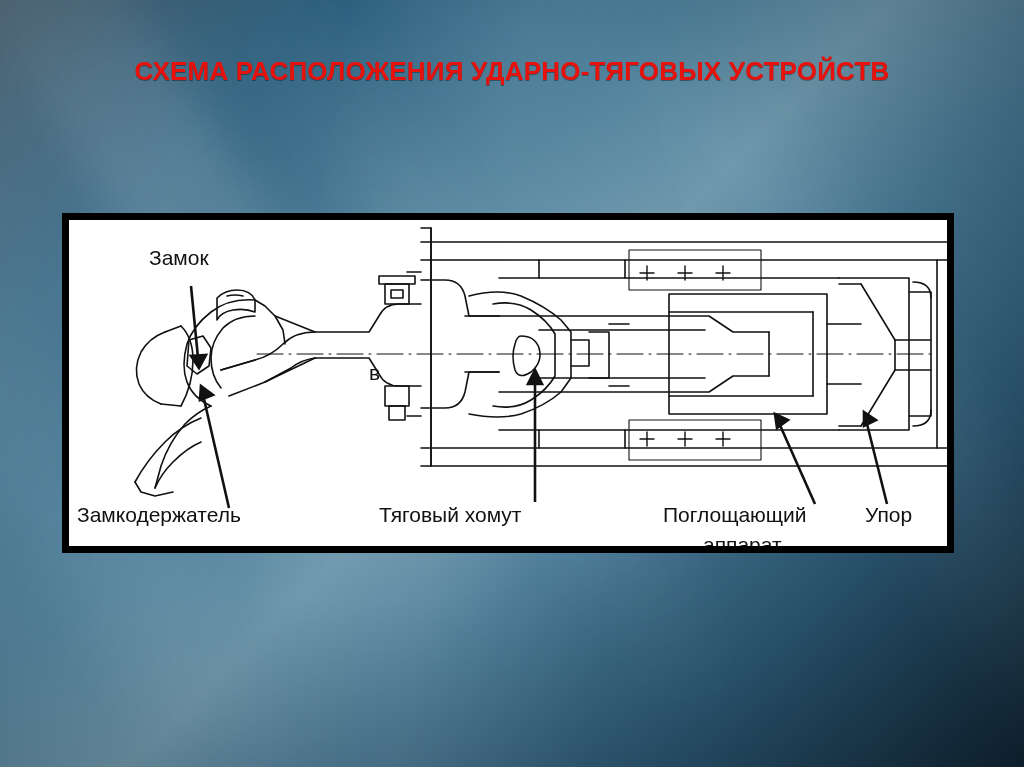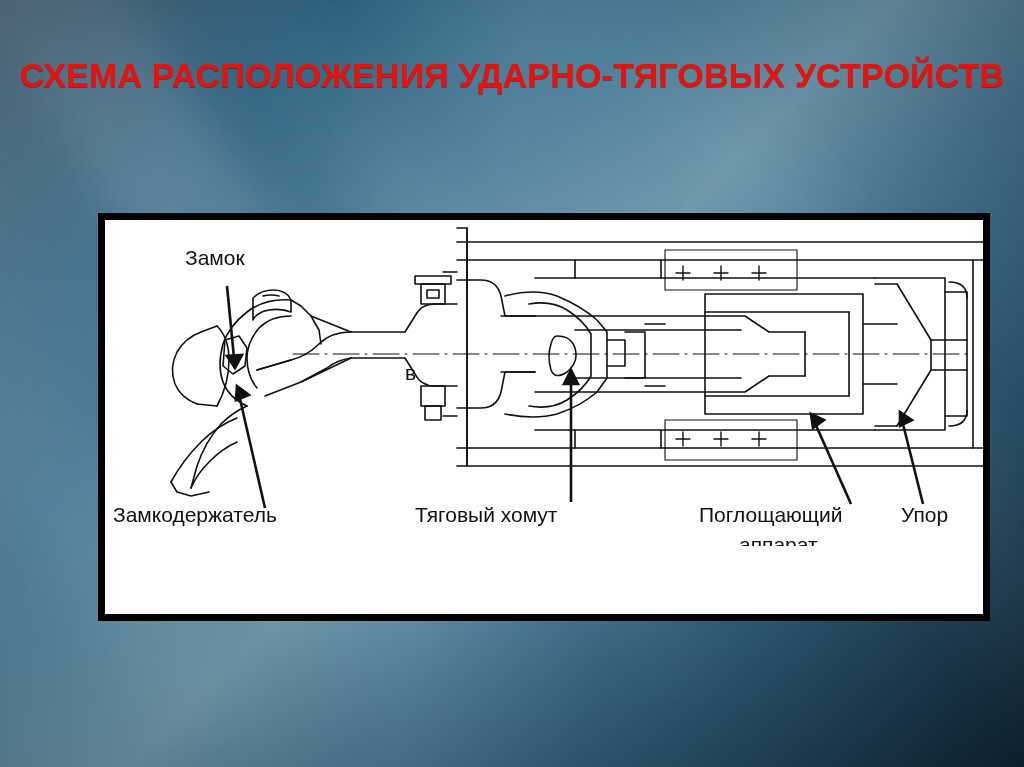--- a/index.html
+++ b/index.html
@@ -35,37 +35,36 @@
     pointer-events:none;
   }
 
   #title {
     position: absolute;
     left: 0;
     right: 0;
     top: 56px;
     text-align: center;
     color: #e8120c;
-    font-size: 34px;
+    font-size: 26px;
     font-weight: bold;
     letter-spacing: 0.2px;
     text-shadow: 0 1px 0 rgba(0,0,0,0.35);
     white-space: nowrap;
   }
 
   #figure {
     position: absolute;
     left: 62px;
     top: 213px;
     width: 892px;
-    height: 408px;
+    height: 340px;
     background: #ffffff;
     border: 7px solid #000000;
     box-sizing: border-box;
-    margin-left: 36px;
   }
   #figure svg { display: block; }
 
   .lbl {
     font-family: "Liberation Sans", sans-serif;
     font-size: 21px;
     fill: #111111;
     font-weight: 500;
   }
 </style>

